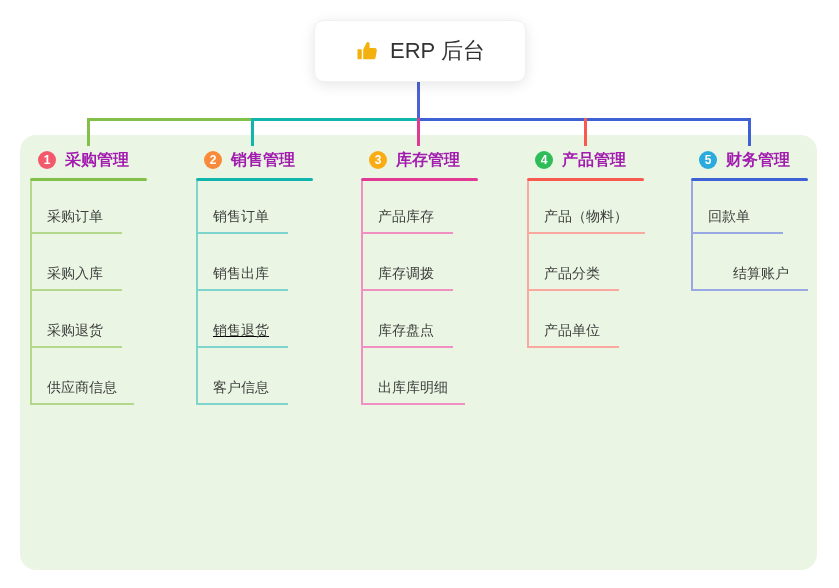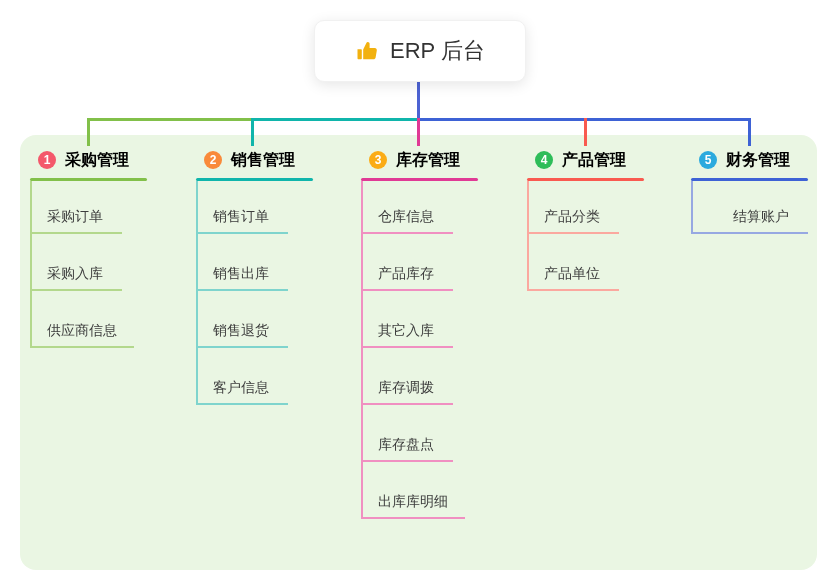--- a/index.html
+++ b/index.html
@@ -18,21 +18,21 @@
 
   .hline,.vline{position:absolute;}
   .hline{height:3px;top:118px;}
   .vline{width:3px;}
 
   .branch{position:absolute;width:170px;}
   .branch-header{display:flex;align-items:center;gap:9px;padding-left:8px;height:26px;}
   .badge{width:18px;height:18px;border-radius:50%;color:#fff;font-size:12px;
          font-weight:700;display:flex;align-items:center;justify-content:center;
          flex:0 0 18px;line-height:1;}
-  .branch-title{font-size:16px;font-weight:600;color:#000000;white-space:nowrap;}
+  .branch-title{font-size:16px;font-weight:600;color:#a21caf;white-space:nowrap;}
   .title-underline{height:3px;width:117px;margin-top:5px;border-radius:2px;}
   .children{border-left:2px solid;}
   .child{height:55px;display:flex;align-items:flex-end;width:fit-content;
          min-width:58px;border-bottom:2px solid;padding:0 17px 0 15px;}
   .child:first-child{height:51px;}
   .child span{font-size:14px;color:#3d3d3d;margin-bottom:6px;white-space:nowrap;}
 </style>
 </head>
 <body>
 
@@ -56,95 +56,98 @@
           <span class="branch-title">采购管理</span>
         </div>
         <div class="title-underline" style="background: rgb(130, 192, 74);"></div>
         <div class="children" style="border-color: rgb(179, 216, 140);">
           <div class="child" style="border-color: rgb(179, 216, 140);">
             <span>采购订单</span>
           </div>
           <div class="child" style="border-color: rgb(179, 216, 140); text-align: right;">
             <span>采购入库</span>
           </div>
+          <div class="child" style="border-color: rgb(179, 216, 140);">
+            <span>采购退货</span>
+          </div>
           <div class="child" style="border-color: rgb(179, 216, 140); text-align: right;">
             <span>供应商信息</span>
           </div>
         </div>
       </div>
       <div class="branch" style="left: 196px; top: 147px;">
         <div class="branch-header">
           <span class="badge" style="background: rgb(249, 138, 58);">2</span>
           <span class="branch-title">销售管理</span>
         </div>
         <div class="title-underline" style="background: rgb(16, 181, 171);"></div>
         <div class="children" style="border-color: rgb(127, 212, 205);">
           <div class="child" style="border-color: rgb(127, 212, 205);">
             <span>销售订单</span>
           </div>
           <div class="child" style="border-color: rgb(127, 212, 205);">
             <span>销售出库</span>
           </div>
-          <div class="child" style="border-color: rgb(127, 212, 205);">
+          <div class="child" style="border-color: rgb(127, 212, 205); text-decoration: underline;">
             <span>销售退货</span>
           </div>
           <div class="child" style="border-color: rgb(127, 212, 205);">
             <span>客户信息</span>
           </div>
         </div>
       </div>
       <div class="branch" style="left: 361px; top: 147px;">
         <div class="branch-header">
           <span class="badge" style="background: rgb(251, 172, 21);">3</span>
           <span class="branch-title">库存管理</span>
         </div>
         <div class="title-underline" style="background: rgb(224, 58, 149);"></div>
         <div class="children" style="border-color: rgb(240, 143, 193);">
           <div class="child" style="border-color: rgb(240, 143, 193);">
-            <span>仓库信息</span>
-          </div>
-          <div class="child" style="border-color: rgb(240, 143, 193);">
             <span>产品库存</span>
-          </div>
-          <div class="child" style="border-color: rgb(240, 143, 193);">
-            <span>其它入库</span>
           </div>
           <div class="child" style="border-color: rgb(240, 143, 193);">
             <span>库存调拨</span>
           </div>
           <div class="child" style="border-color: rgb(240, 143, 193);">
             <span>库存盘点</span>
           </div>
           <div class="child" style="border-color: rgb(240, 143, 193);">
             <span>出库库明细</span>
           </div>
         </div>
       </div>
       <div class="branch" style="left: 527px; top: 147px;">
         <div class="branch-header">
           <span class="badge" style="background: rgb(46, 189, 89);">4</span>
           <span class="branch-title">产品管理</span>
         </div>
         <div class="title-underline" style="background: rgb(249, 90, 80);"></div>
         <div class="children" style="border-color: rgb(251, 168, 159);">
           <div class="child" style="border-color: rgb(251, 168, 159);">
+            <span>产品（物料）</span>
+          </div>
+          <div class="child" style="border-color: rgb(251, 168, 159);">
             <span>产品分类</span>
           </div>
           <div class="child" style="border-color: rgb(251, 168, 159);">
             <span>产品单位</span>
           </div>
         </div>
       </div>
       <div class="branch" style="left: 691px; top: 147px;">
         <div class="branch-header">
           <span class="badge" style="background: rgb(43, 170, 222);">5</span>
           <span class="branch-title">财务管理</span>
         </div>
         <div class="title-underline" style="background: rgb(62, 98, 213);"></div>
         <div class="children" style="border-color: rgb(151, 168, 226);">
+          <div class="child" style="border-color: rgb(151, 168, 226);">
+            <span>回款单</span>
+          </div>
           <div class="child" style="border-color: rgb(151, 168, 226); padding-left: 40px;">
             <span>结算账户</span>
           </div>
         </div>
       </div>
     </div>
   <div class="root">
     <span class="thumb">
       <svg viewBox="0 0 24 24" width="24" height="24" id="thumbSvg" aria-hidden="true" style="fill: rgb(242, 177, 15);">
         <path d="M2.5 10.2h3.6c.4 0 .7.3.7.7v8.6c0 .4-.3.7-.7.7H3.5c-.6 0-1-.4-1-1v-9z"></path>

